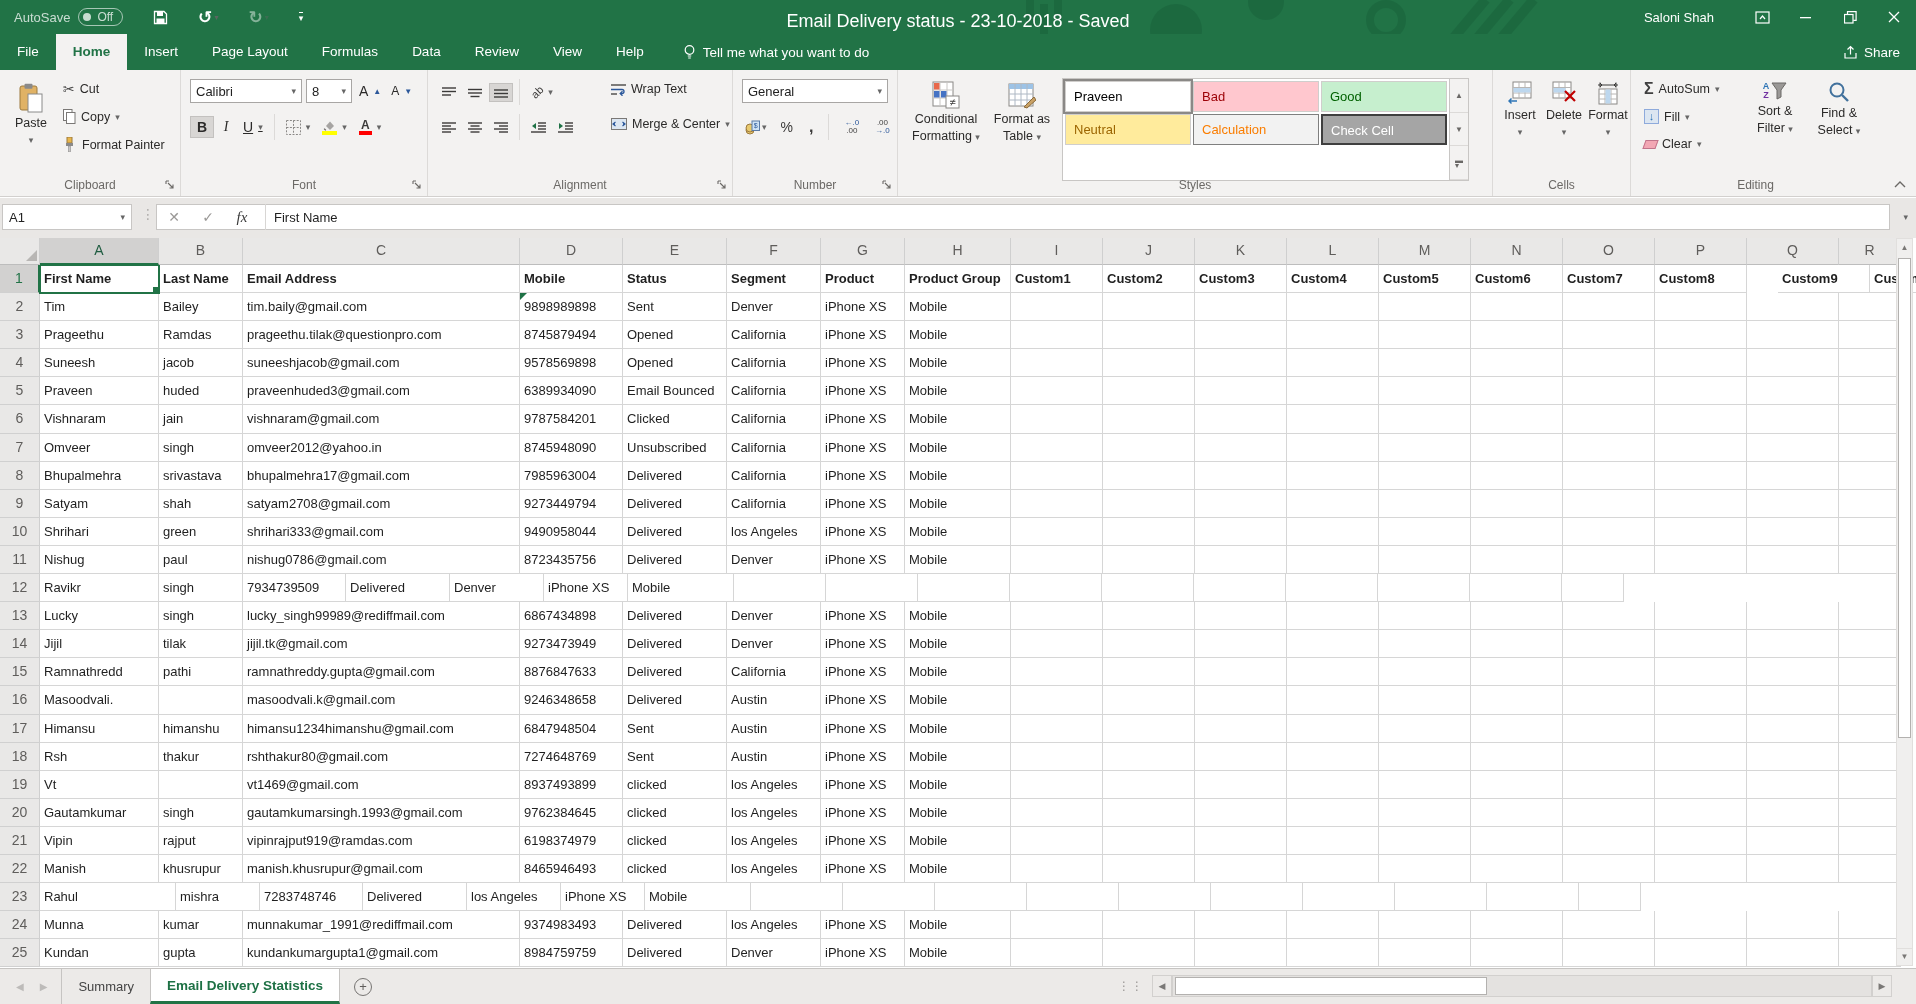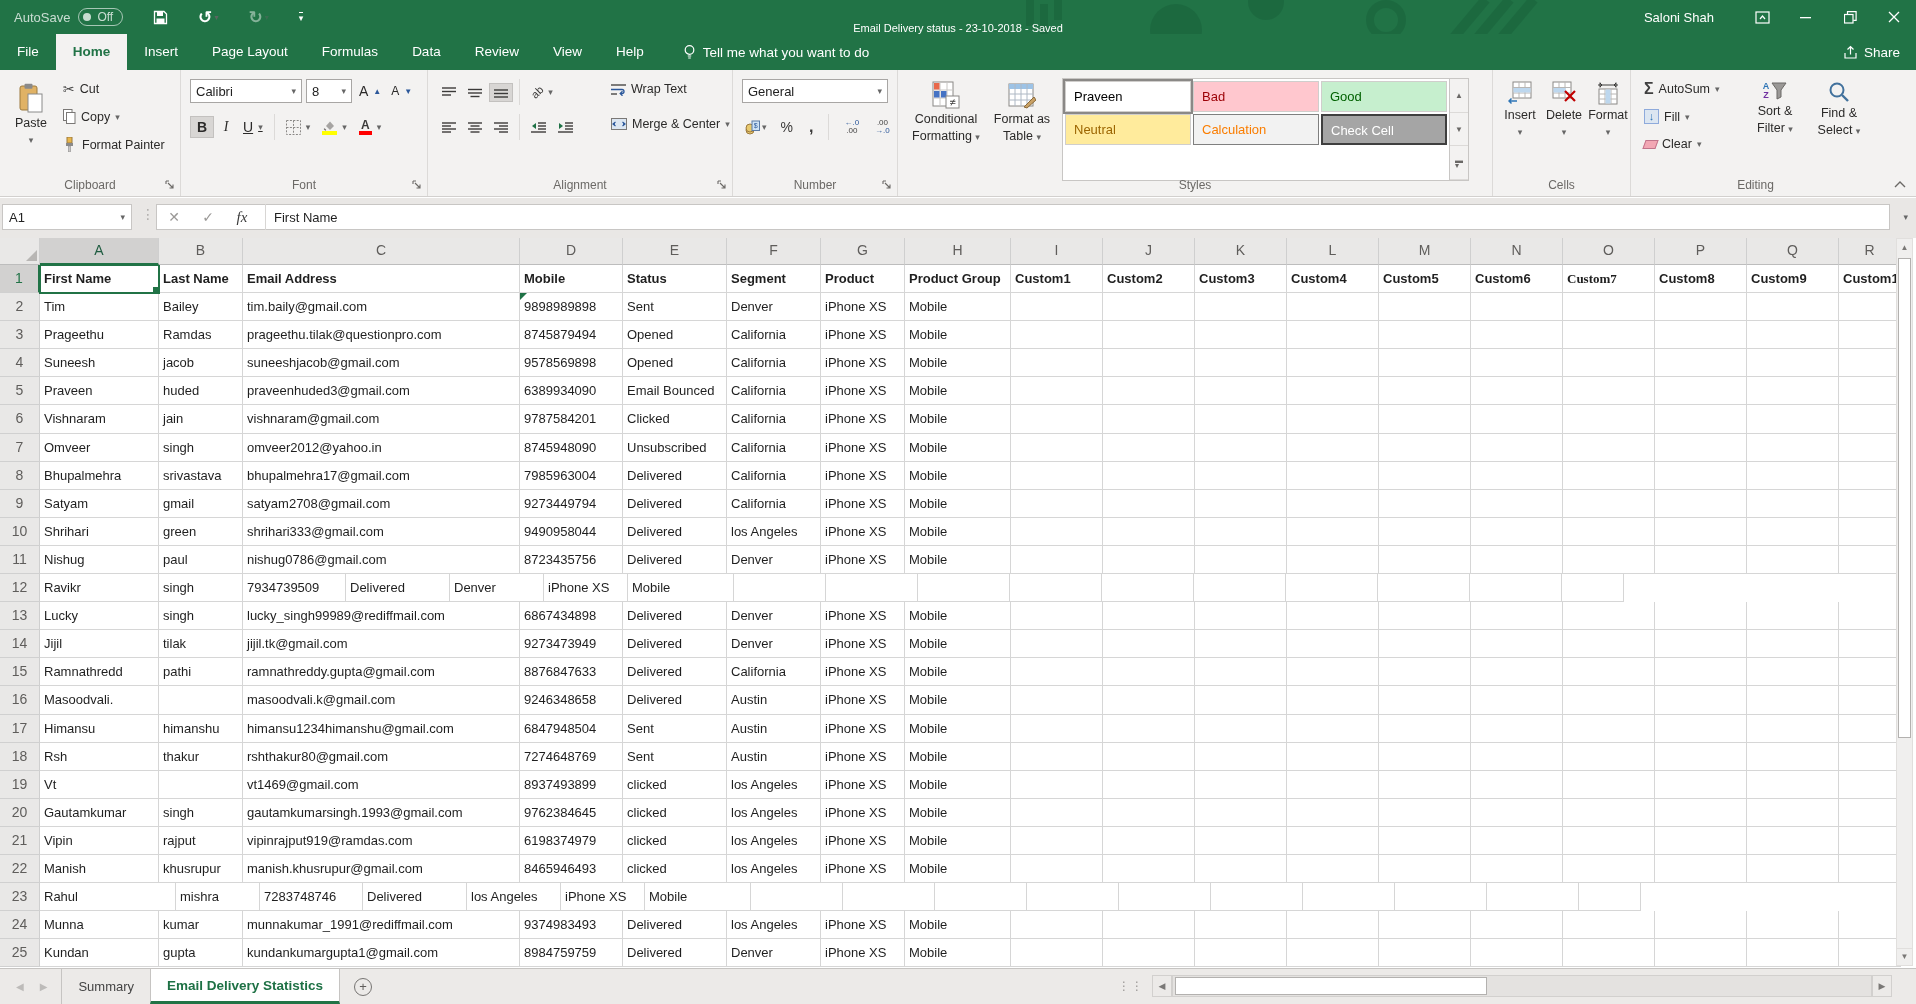--- a/index.html
+++ b/index.html
@@ -10,21 +10,21 @@
   #tb-decor { position:absolute; right:250px; top:0; height:34px; width:700px; opacity:.5; pointer-events:none; }
   .qat { position:absolute; left:14px; top:0; height:34px; display:flex; align-items:center; gap:30px; }
   .autosave { display:flex; align-items:center; gap:8px; opacity:.75; font-size:13px; }
   .as-pill { display:flex; align-items:center; gap:6px; border:1px solid rgba(255,255,255,.8); border-radius:10px; padding:1px 9px 1px 4px; font-size:12px; }
   .as-dot { width:8px; height:8px; border-radius:50%; background:#fff; display:inline-block; }
   .qbtn { display:flex; align-items:center; gap:2px; cursor:default; }
   .qbtn .ch { font-size:8px; opacity:.85; }
   .undo-g { font-size:17px; font-weight:bold; line-height:17px; }
   .dim { opacity:.45; }
   .qat-more { font-size:9px; border-top:1.5px solid #fff; line-height:8px; padding-top:1px; }
-  #wtitle { position:absolute; left:50%; top:11px; transform:translateX(-50%); line-height:34px; font-size:11px; white-space:nowrap; }
+  #wtitle { position:absolute; left:50%; top:4px; transform:translateX(-50%); line-height:34px; font-size:18px; white-space:nowrap; }
   .wright { position:absolute; right:0; top:0; height:34px; display:flex; align-items:center; }
   .wuser { font-size:13px; margin-right:26px; }
   .wbtn { width:44px; height:34px; display:flex; align-items:center; justify-content:center; }
 
   
   #tabrow { position:absolute; top:34px; left:0; width:1916px; height:36px; background:#217346; display:flex; align-items:stretch; z-index:25; }
   .rtab { padding:0 17px; line-height:36px; color:#fff; font-size:13.5px; white-space:nowrap; }
   .rtab.active { background:#f3f2f1; color:#217346; font-weight:bold; }
   .tellme { display:flex; align-items:center; gap:7px; color:#fff; font-size:13.5px; margin-left:22px; }
   .sharebox { margin-left:auto; display:flex; align-items:center; gap:6px; color:#fff; font-size:13.5px; padding:0 16px; }
@@ -640,23 +640,23 @@
       <div class="cell hdr" style="width: 104px;">Status</div>
       <div class="cell hdr" style="width: 94px;">Segment</div>
       <div class="cell hdr" style="width: 84px;">Product</div>
       <div class="cell hdr" style="width: 106px;">Product Group</div>
       <div class="cell hdr" style="width: 92px;">Custom1</div>
       <div class="cell hdr" style="width: 92px;">Custom2</div>
       <div class="cell hdr" style="width: 92px;">Custom3</div>
       <div class="cell hdr" style="width: 92px;">Custom4</div>
       <div class="cell hdr" style="width: 92px;">Custom5</div>
       <div class="cell hdr" style="width: 92px;">Custom6</div>
-      <div class="cell hdr" style="width: 92px; font-family: Liberation Serif, serif;">Custom7</div>
+      <div class="cell hdr" style="width: 92px;">Custom7</div>
       <div class="cell hdr" style="width: 92px;">Custom8</div>
-      <div class="cell hdr" style="width: 92px;">Custom9</div>
+      <div class="cell hdr" style="width: 92px; margin-left: 31px;">Custom9</div>
       <div class="cell hdr" style="width: 62px;">Custom10</div>
     </div>
     <div class="grow2">
       <div class="rn">2</div>
       <div class="cell" style="width: 119px;">Tim</div>
       <div class="cell" style="width: 84px;">Bailey</div>
       <div class="cell" style="width: 277px;">tim.baily@gmail.com</div>
       <div class="cell err" style="width: 103px;">9898989898</div>
       <div class="cell" style="width: 104px;">Sent</div>
       <div class="cell" style="width: 94px;">Denver</div>
@@ -795,21 +795,21 @@
       <div class="cell" style="width: 92px;"></div>
       <div class="cell" style="width: 92px;"></div>
       <div class="cell" style="width: 92px;"></div>
       <div class="cell" style="width: 92px;"></div>
       <div class="cell" style="width: 92px;"></div>
       <div class="cell" style="width: 62px;"></div>
     </div>
     <div class="grow2">
       <div class="rn">9</div>
       <div class="cell" style="width: 119px;">Satyam</div>
-      <div class="cell" style="width: 84px;">gmail</div>
+      <div class="cell" style="width: 84px;">shah</div>
       <div class="cell" style="width: 277px;">satyam2708@gmail.com</div>
       <div class="cell" style="width: 103px;">9273449794</div>
       <div class="cell" style="width: 104px;">Delivered</div>
       <div class="cell" style="width: 94px;">California</div>
       <div class="cell" style="width: 84px;">iPhone XS</div>
       <div class="cell" style="width: 106px;">Mobile</div>
       <div class="cell" style="width: 92px;"></div>
       <div class="cell" style="width: 92px;"></div>
       <div class="cell" style="width: 92px;"></div>
       <div class="cell" style="width: 92px;"></div>

